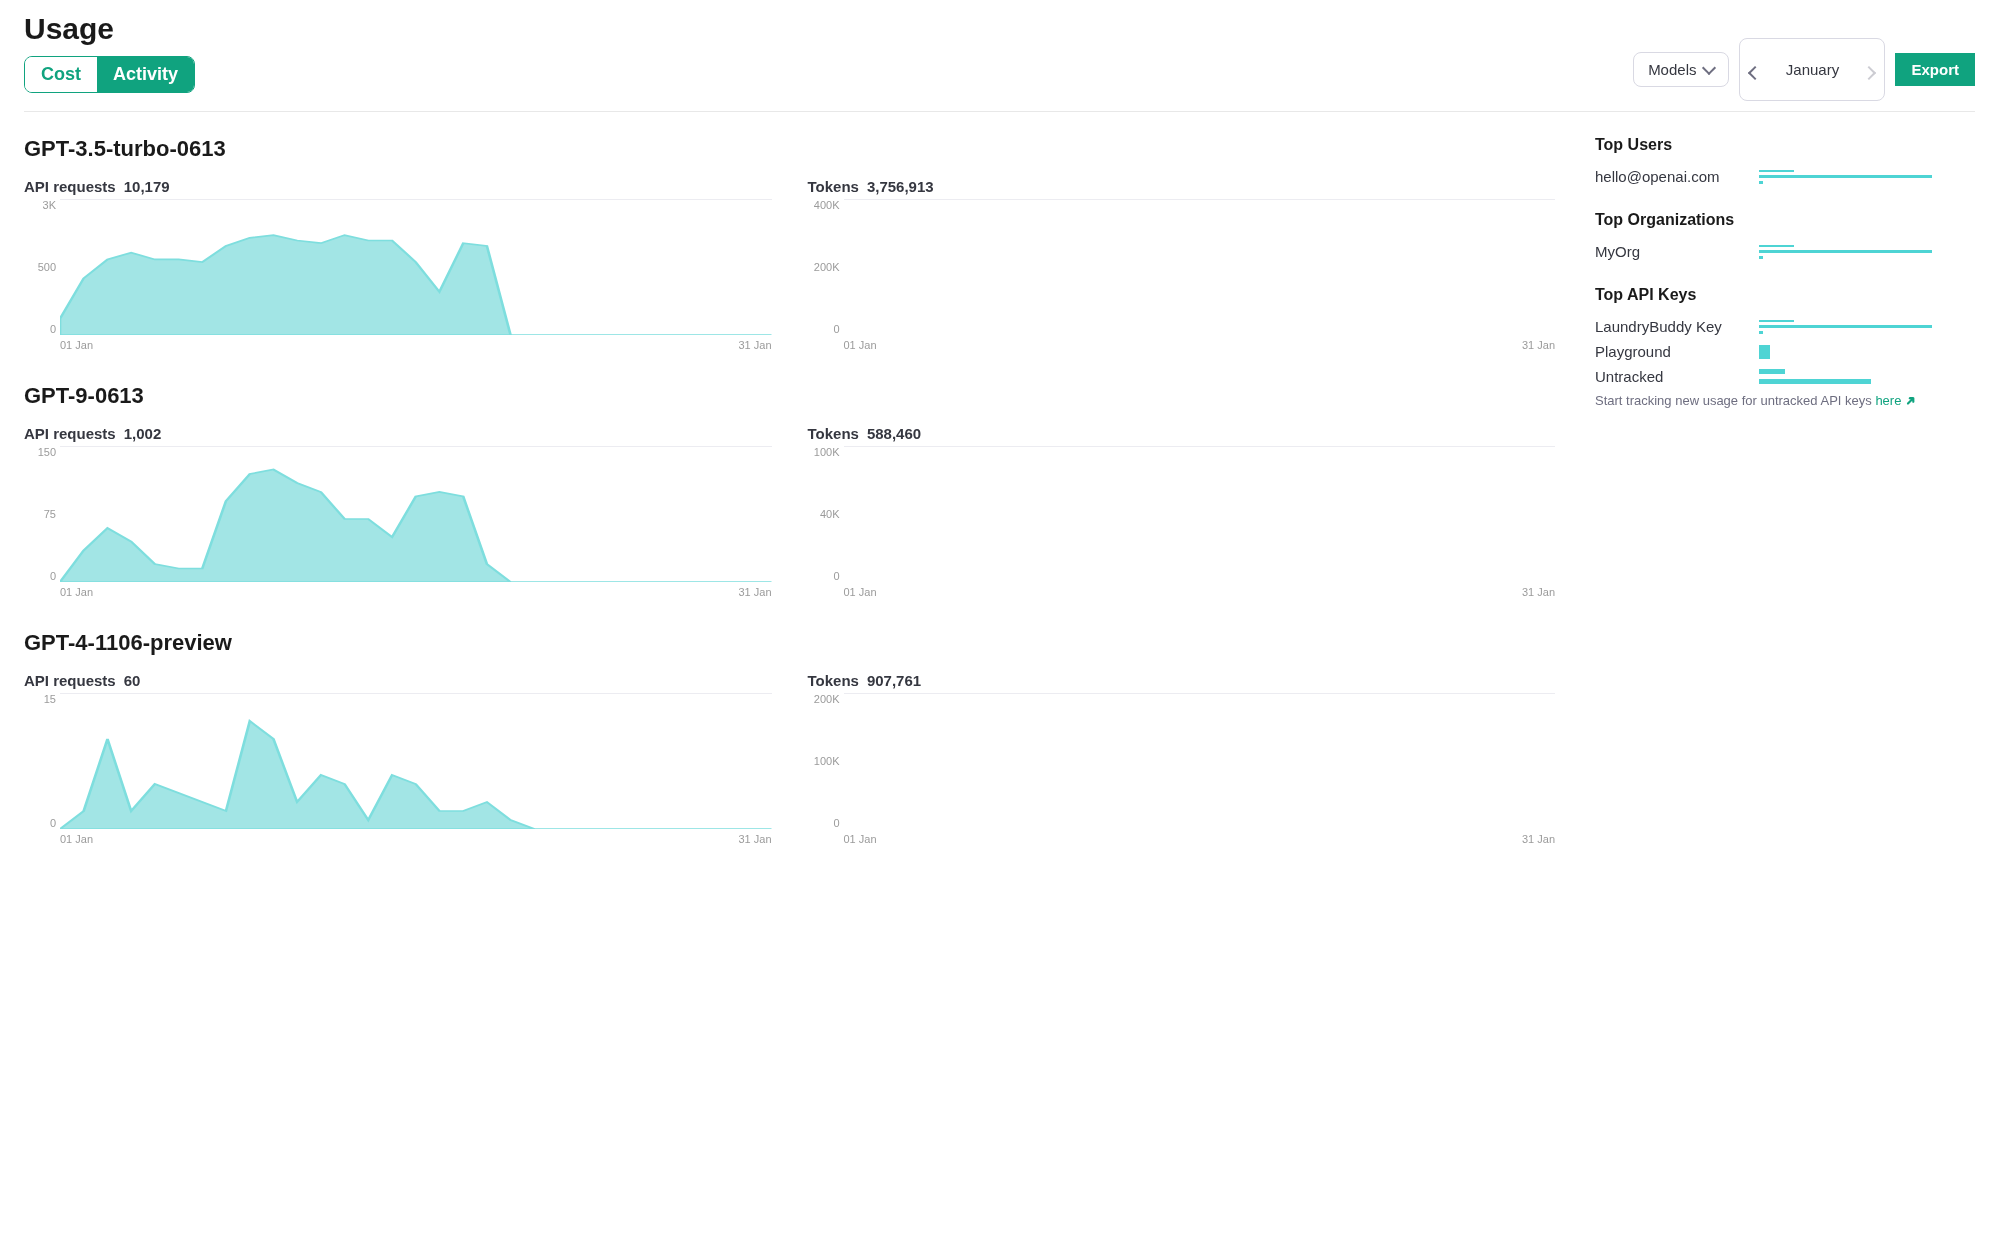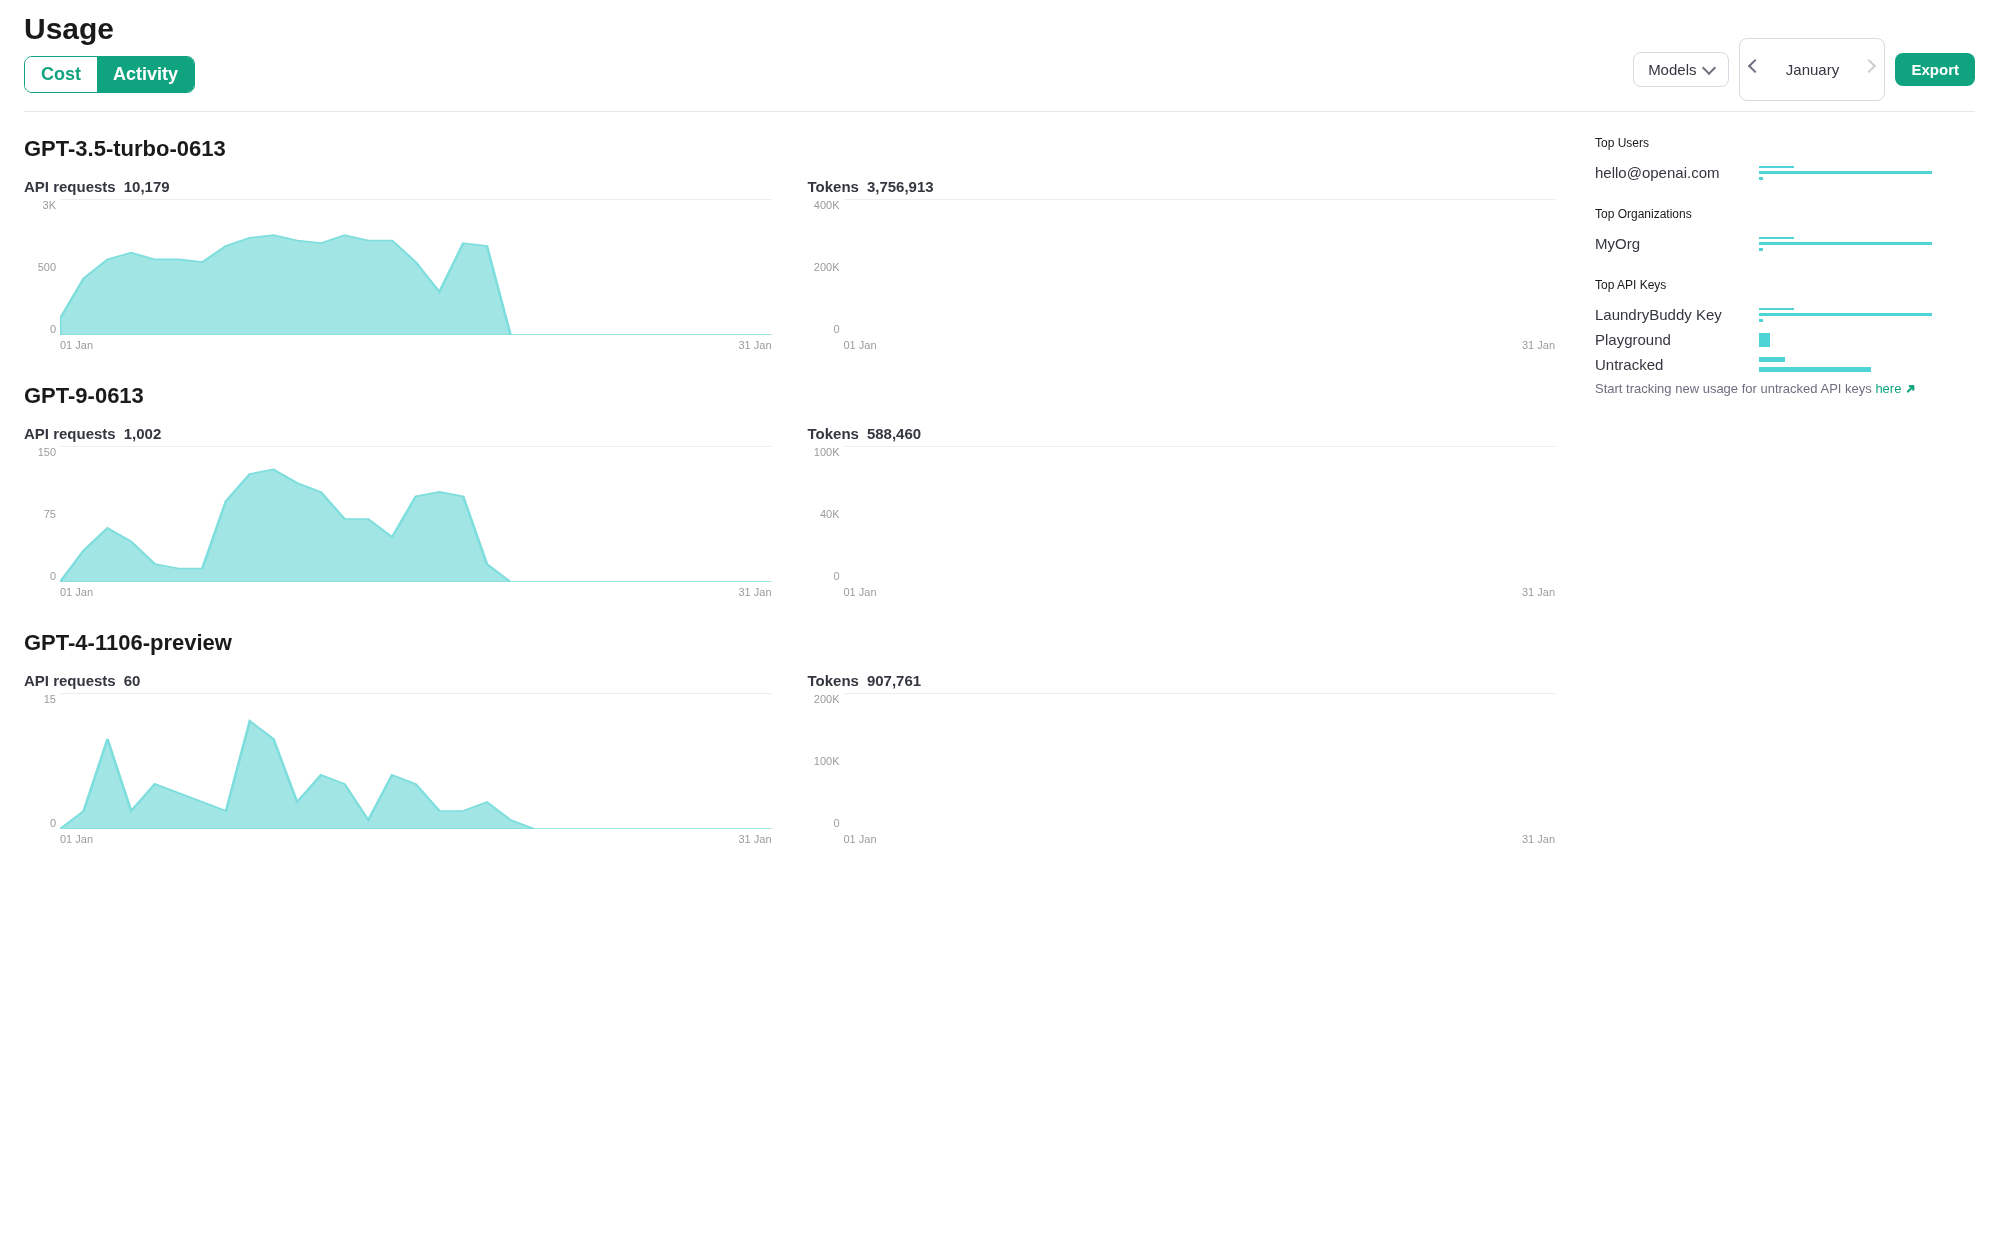--- a/index.html
+++ b/index.html
@@ -25,27 +25,27 @@
   .hdr{display:flex;align-items:flex-start;justify-content:space-between;border-bottom:1px solid var(--line);padding-bottom:10px}
   .hdr-left{}
   .page-title{font-size:30px;font-weight:700;margin:0 0 10px}
   .seg{display:inline-flex;border:1px solid var(--teal);border-radius:8px;overflow:hidden}
   .seg button{appearance:none;border:0;background:#fff;color:var(--teal);
     padding:7px 16px;font-size:18px;font-weight:600;cursor:pointer}
   .seg button.active{background:var(--teal);color:#fff}
   .hdr-right{display:flex;align-items:center;gap:10px;margin-top:26px}
   .btn-outline{appearance:none;background:#fff;border:1px solid var(--btn-border);border-radius:8px;
     padding:8px 14px;font-size:15px;color:var(--ink-2);cursor:pointer;display:inline-flex;align-items:center;gap:8px}
-  .btn-primary{appearance:none;border:0;background:var(--teal);color:#fff;border-radius:8px;
+  .btn-primary{appearance:none;border:0;background:var(--teal);color:#fff;border-radius:0;
     padding:8px 16px;font-size:15px;font-weight:600;cursor:pointer}
   .chev{width:10px;height:10px;border-right:2px solid #6e6e80;border-bottom:2px solid #6e6e80;display:inline-block}
   .chev.down{transform:rotate(45deg);margin-top:-4px}
   .chev.left{transform:rotate(135deg)}
   .chev.right{transform:rotate(-45deg)}
-  .month-nav{display:inline-flex;align-items:flex-start;gap:18px;padding:22px 10px}
+  .month-nav{display:inline-flex;align-items:flex-end;gap:18px;padding:22px 10px}
   .month-nav .lbl{min-width:68px;text-align:center}
   .month-nav .chev.right{opacity:.35}
 
   
   .grid{display:grid;grid-template-columns:minmax(0,1fr) 380px;gap:40px;margin-top:24px}
 
   
   .model-sec{margin-bottom:34px}
   .model-title{font-size:22px;font-weight:700;margin:0 0 16px}
   .charts{display:grid;grid-template-columns:1fr 1fr;gap:36px}
@@ -60,21 +60,21 @@
   .plot svg{display:block;width:100%;height:100%}
   .x-ticks{position:absolute;left:36px;right:0;bottom:-2px;display:flex;justify-content:space-between;font-size:11px;color:var(--muted-2)}
 
   
   .bars{display:flex;align-items:flex-end;gap:4px;width:100%;height:100%}
   .bar{display:flex;flex-direction:column;justify-content:flex-end;width:100%}
   .bar .top{width:100%;background:var(--teal-bar)}
   .bar .bot{width:100%;background:var(--teal-bar-light)}
 
   
-  .side h3{font-size:12px;font-weight:400;margin:0 0 14px}
+  .side h3{font-size:16px;font-weight:700;margin:0 0 14px}
   .side .block{margin-bottom:26px}
   .side .row{display:flex;align-items:center;gap:14px;margin-bottom:8px}
   .side .row .lbl{flex:0 0 150px;font-size:15px;color:var(--ink-2);white-space:nowrap;overflow:hidden;text-overflow:ellipsis}
   .side .row .bar{flex:1 1 auto;height:14px;display:flex}
   .side .row .bar span{display:block;height:100%;background:var(--teal-bar)}
   .side .row .bar span.gap{background:#fff}
   .hint{font-size:13px;color:var(--muted)}
   .hint a{color:var(--teal);text-decoration:none}
   .ext{display:inline-block;transform:rotate(-45deg);font-weight:700}
 </style>

